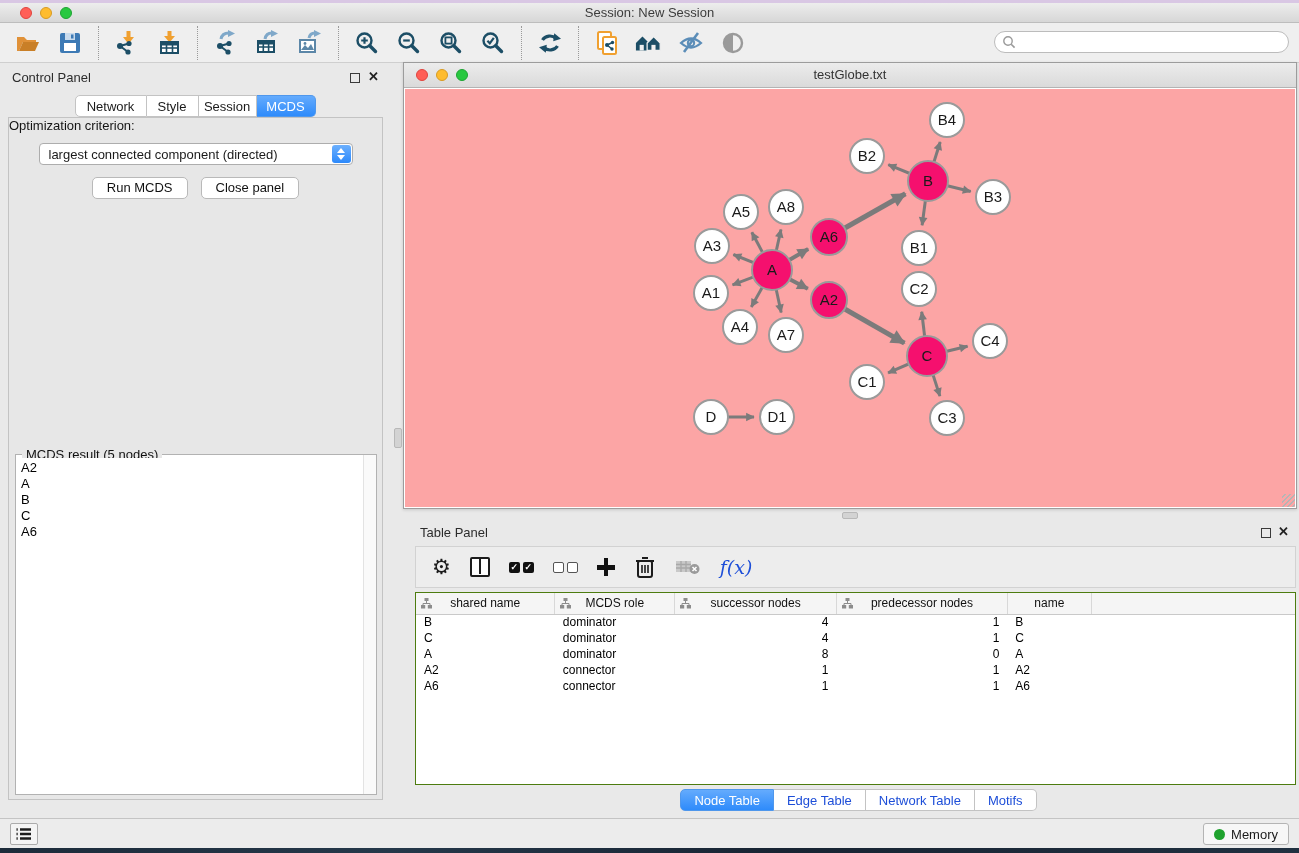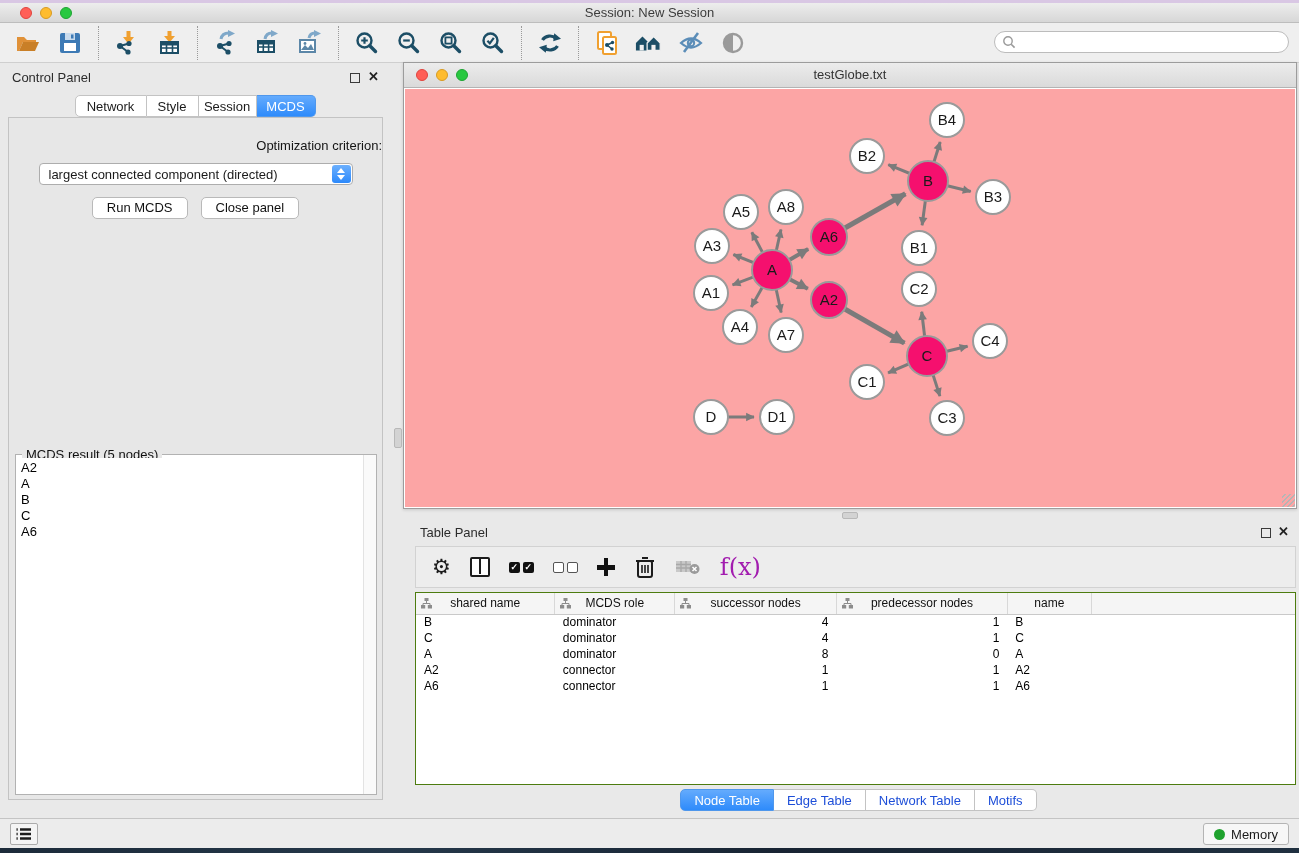--- a/index.html
+++ b/index.html
@@ -39,21 +39,21 @@
 
   .seg-tabs { position:absolute; left:0; top:30px; width:100%; display:flex; justify-content:center; }
   .seg-tabs .tab { height:22px; line-height:21px; text-align:center; background:#fff; border:1px solid #c3c3c3;
       border-left:none; font-size:13px; padding:0 2px; }
   .seg-tabs .tab:first-child { border-left:1px solid #c3c3c3; border-radius:5px 0 0 5px; }
   .seg-tabs .tab:last-child { border-radius:0 5px 5px 0; }
   .seg-tabs .tab.active { background:linear-gradient(#64abfd,#2e8bfb); color:#fff; border-color:#4f97ec; }
 
   .cp-content { position:absolute; left:8px; top:52px; width:375px; height:683px; background:#e7e7e7;
       border:1px solid #c3c3c3; }
-  .opt-label { margin-top:20px; text-align:right; font-size:13px; color:#141414; }
+  .opt-label { text-align:left; font-size:13px; color:#141414; }
   .dropdown { position:relative; margin:10px auto 0; width:314px; height:22px; background:#fff;
       border:1px solid #adadad; border-radius:4px; }
   .dropdown .dd-text { position:absolute; left:9px; top:3px; font-size:13px; white-space:nowrap; }
   .dd-stepper { position:absolute; right:1px; top:1px; width:19px; height:18px; border-radius:3px;
       background:linear-gradient(#6cb0fe,#2c89fb); display:flex; flex-direction:column; align-items:center; justify-content:center; gap:2px; }
   .dd-up { width:0; height:0; border-left:4px solid transparent; border-right:4px solid transparent; border-bottom:5px solid #fff; }
   .dd-down { width:0; height:0; border-left:4px solid transparent; border-right:4px solid transparent; border-top:5px solid #fff; }
   .btn-row { margin-top:12px; display:flex; justify-content:center; gap:13px; }
   .mac-btn { height:22px; padding:0 14px; background:#fff; border:1px solid #b9b9b9; border-radius:5px;
       font-size:13px; line-height:20px; color:#111; }
@@ -86,21 +86,21 @@
   .tp-icon { display:flex; align-items:center; justify-content:center; height:28px; }
   .gear-glyph { font-size:21px; color:#1c1c1c; line-height:22px; }
   .col-rect { width:20px; height:20px; border:2.5px solid #1c1c1c; border-radius:2px; position:relative; background:#fff; }
   .col-rect::after { content:""; position:absolute; left:7px; top:0; width:2.5px; height:15px; background:#1c1c1c; }
   .chk-pair, .unchk-pair { display:flex; gap:3px; }
   .chk { width:11px; height:11px; background:#111; border-radius:2px; color:#fff; font-size:9px; line-height:11px; text-align:center; font-weight:bold; }
   .unchk { width:11px; height:11px; border:1.5px solid #555; border-radius:2px; background:#fff; }
   .plus-glyph { position:relative; width:18px; height:18px; }
   .plus-glyph::before { content:""; position:absolute; left:7px; top:0; width:4.5px; height:18px; background:#111; }
   .plus-glyph::after { content:""; position:absolute; left:0; top:7px; width:18px; height:4.5px; background:#111; }
-  .fx-glyph { font-family:"DejaVu Serif", serif; font-size:24px; color:#a21caf; }
+  .fx-glyph { font-family:"DejaVu Serif", serif; font-style:italic; font-size:19px; color:#1d4ed8; }
 
   .tp-table-wrap { position:absolute; left:5px; top:72px; right:3px; height:193px; background:#fff; border:1px solid #4d7c0f; overflow:hidden; }
   table.node-table { border-collapse:collapse; table-layout:fixed; }
   table.node-table th { height:21px; background:#f5f5f5; border-right:1px solid #d8d8d8; border-bottom:1px solid #c9c9c9;
       font-weight:normal; font-size:12px; color:#111; position:relative; text-align:center; }
   table.node-table th .h-icon { position:absolute; left:5px; top:5px; }
   table.node-table td { height:16px; font-size:12px; color:#000; padding:0 8px; white-space:nowrap; }
   td.al-right { text-align:right; padding-right:20px; }
   td.al-left { text-align:left; }
 

